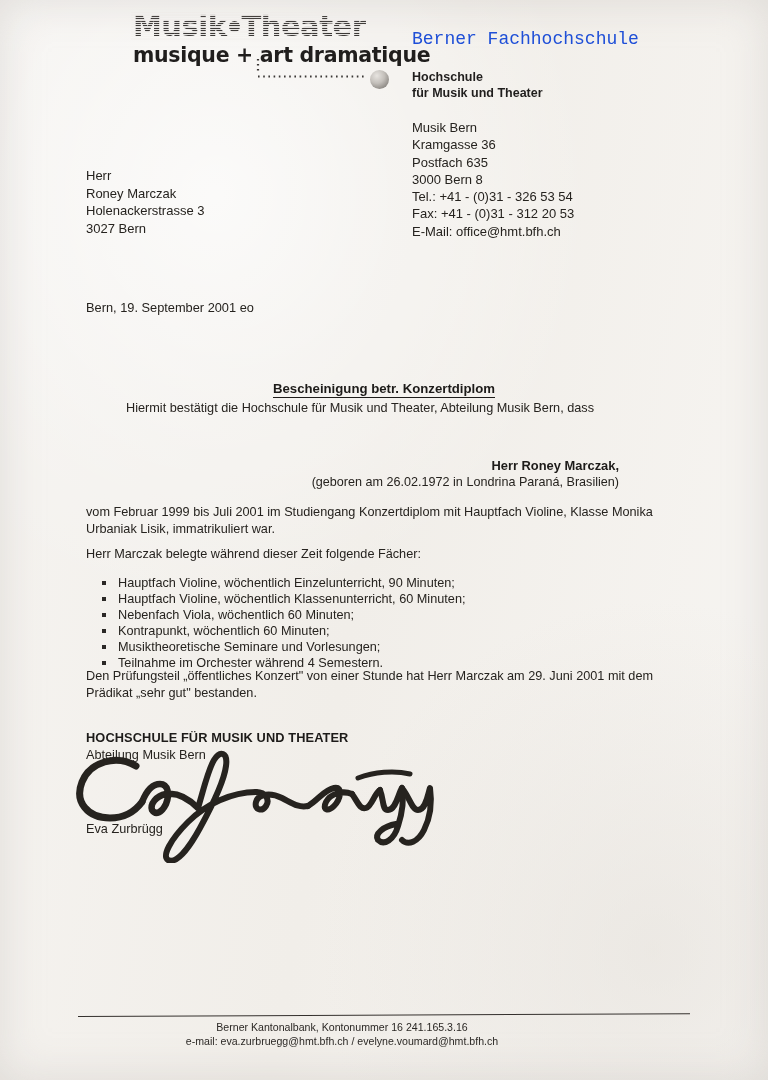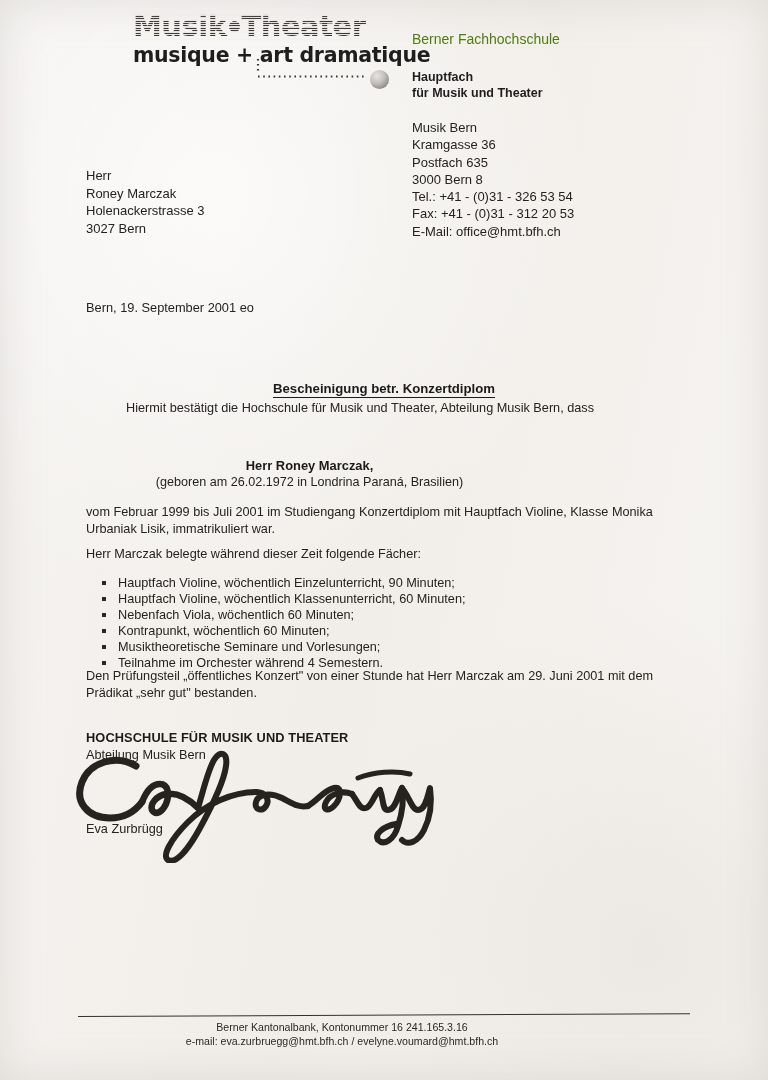--- a/index.html
+++ b/index.html
@@ -86,21 +86,21 @@
   .dotted-path { position: absolute; left: 255px; top: 58px; width: 130px; height: 32px; }
   .sphere {
     position: absolute;
     left: 370px; top: 70px;
     width: 19px; height: 19px;
     border-radius: 50%;
     background: radial-gradient(circle at 36% 30%, #e7e4e0 0%, #c4c0bb 42%, #8d8984 78%, #767270 100%);
   }
 
   .lh-right { position: absolute; left: 412px; top: 31px; width: 300px; }
-  .lh-fachhochschule { font-size: 14px; line-height: 16px; color: #4d7c0f; }
+  .lh-fachhochschule { font-size: 18px; line-height: 16px; color: #1d4ed8; font-family: Liberation Mono, monospace; }
   .lh-hs {
     position: absolute; left: 0; top: 38px;
     font-size: 12.5px; line-height: 16px;
     font-weight: bold; color: #201e1d;
   }
 
   
   .sender { position: absolute; left: 412px; top: 119px; font-size: 13px; line-height: 17.3px; color: #26231f; }
   .sender div { white-space: nowrap; }
 
@@ -119,21 +119,21 @@
 
   .body-text {
     position: absolute; left: 86px; width: 602px;
     font-size: 12.7px; line-height: 16.5px; color: #26231f;
   }
   .p-intro   { top: 400px; margin-left: 40px; }
   .p-period  { top: 504px; }
   .p-subject { top: 546px; }
   .p-exam    { top: 668px; }
 
-  .named { position: absolute; left: 0; top: 458px; width: 619px; text-align: center; }
+  .named { position: absolute; left: 0; top: 458px; width: 619px; text-align: right; }
   .named .name { font-size: 12.9px; font-weight: bold; color: #1d1b19; }
   .named .born { font-size: 12.6px; color: #26231f; margin-top: 2px; }
 
   .subject-list {
     position: absolute; left: 86px; top: 563px; width: 560px;
     margin: 12px; padding: 0; list-style: none;
   }
   .subject-list li {
     position: relative;
     padding-left: 20px;
@@ -186,21 +186,21 @@
 
     <svg class="dotted-path" viewBox="0 0 130 32">
       <line x1="3" y1="1" x2="3" y2="16" stroke="#3a3735" stroke-width="2.2" stroke-dasharray="1.6 3.4" stroke-linecap="butt"></line>
       <line x1="3" y1="18.5" x2="112" y2="18.5" stroke="#3a3735" stroke-width="2.2" stroke-dasharray="1.6 3.6" stroke-linecap="butt"></line>
     </svg>
     <div class="sphere"></div>
 
     <div class="lh-right">
       <div class="lh-fachhochschule">Berner Fachhochschule</div>
       <div class="lh-hs">
-        <div>Hauptfach</div>
+        <div>Hochschule</div>
         <div>für Musik und Theater</div>
       </div>
     </div>
   </div>
 
   <div class="sender">
     <div>Musik Bern</div>
     <div>Kramgasse 36</div>
     <div>Postfach 635</div>
     <div>3000 Bern 8</div>

